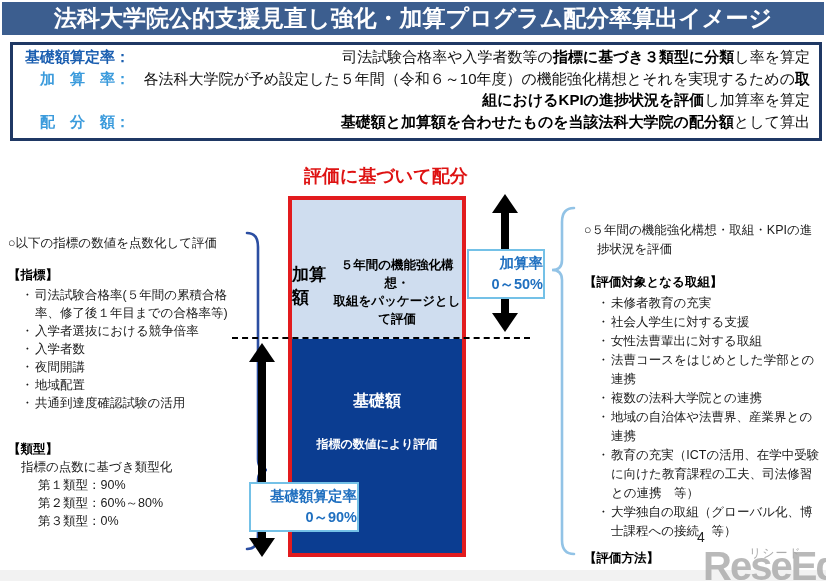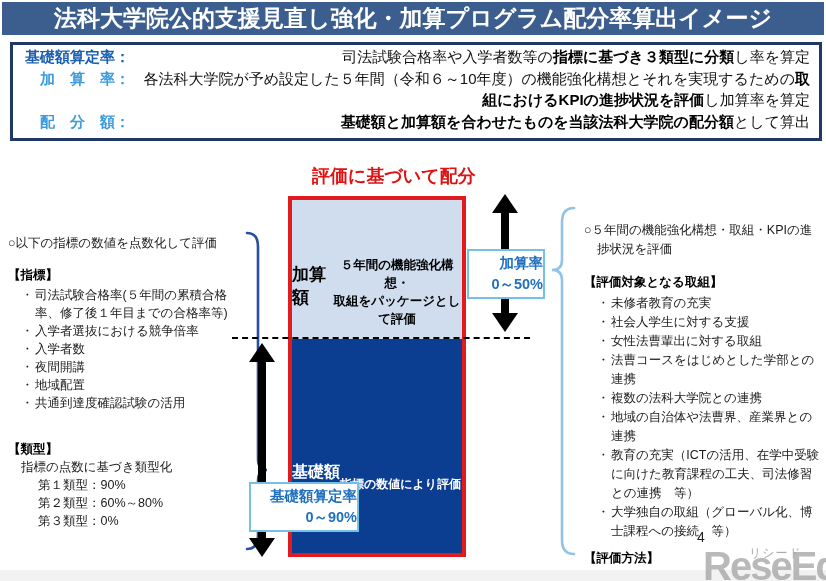--- a/index.html
+++ b/index.html
@@ -16,28 +16,28 @@
   .def-box{left:10px;top:42px;width:788px;border:3px solid #1F3864;background:#fff;
            padding:1px 9px 6px 9px;font-size:15px;line-height:21.5px;text-align:right;}
   .def-row{display:flex;}
   .def-label{flex:0 0 108px;font-weight:bold;white-space:nowrap;}
   .def-label.dark{color:#1A5EB0;}
   .def-label.light{color:#3B9BDC;}
   .def-text{flex:1;color:#111;}
   .b{font-weight:bold;color:#000;}
 
   
-  .caption{left:312px;top:164px;font-size:18px;font-weight:bold;color:#DE1212;white-space:nowrap;}
+  .caption{left:304px;top:164px;font-size:18px;font-weight:bold;color:#DE1212;white-space:nowrap;}
   .stack{left:288px;top:196px;width:170px;height:353px;border:4px solid #E21B1E;z-index:1;}
   .add-section{height:139px;background:#CFDDEF;display:flex;flex-direction:row;align-items:center;
                justify-content:flex-start;padding-top:33px;box-sizing:border-box;}
   .add-title{font-size:17px;font-weight:bold;color:#000;}
   .add-sub{margin-top:11px;font-size:12.5px;font-weight:bold;color:#000;text-align:center;
            line-height:18px;white-space:pre-line;}
-  .base-section{height:214px;background:#0B3D91;display:flex;flex-direction:row;align-items:center;
+  .base-section{height:214px;background:#0B3D91;display:flex;flex-direction:column;align-items:center;
                 padding-top:52px;box-sizing:border-box;}
   .base-title{font-size:16px;font-weight:bold;color:#fff;}
   .base-sub{margin-top:24px;font-size:12px;font-weight:bold;color:#fff;}
 
   .dash-line{left:232px;top:337px;width:298px;height:0;border-top:2.5px dashed #000;z-index:4;}
 
   
   .v-arrow{display:flex;flex-direction:column;align-items:center;z-index:2;}
   .v-arrow .head-up{width:0;height:0;border-left:13px solid transparent;border-right:13px solid transparent;
                     border-bottom:19px solid #000;}

